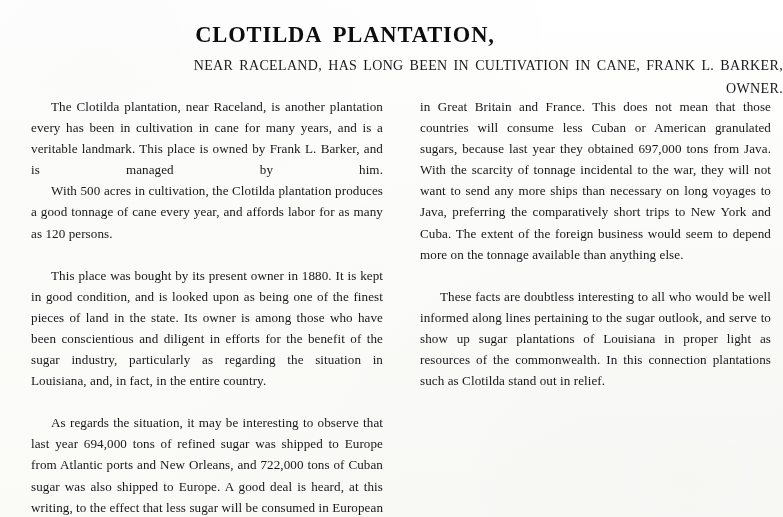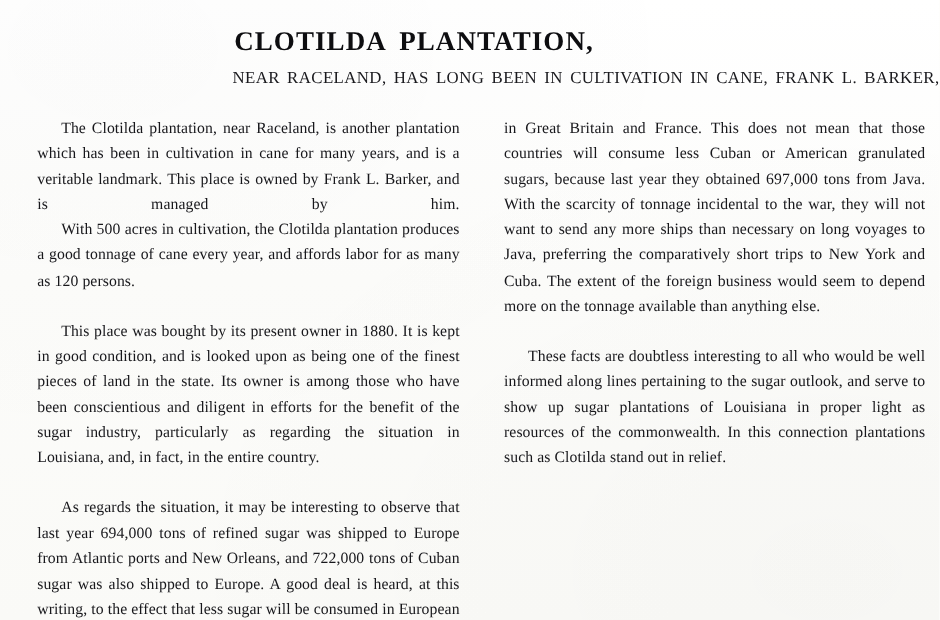--- a/index.html
+++ b/index.html
@@ -102,24 +102,25 @@
 <body>
 
 <div class="page"></div>
 
 <div class="inner">
 
   <div class="title">CLOTILDA PLANTATION,</div>
 
   <div class="subtitle">
     <span class="subtitle-line">NEAR RACELAND, HAS LONG BEEN IN CULTIVATION IN CANE, FRANK L. BARKER,</span>
+    <span class="subtitle-line">OWNER.</span>
   </div>
 
   <div class="col col-left">
-    <p class="para fill">The Clotilda plantation, near Raceland, is another plantation which has been in cultivation in cane for many years, and is a veritable landmark. This place is owned by Frank L. Barker, and is managed by him.</p>
+    <p class="para fill">The Clotilda plantation, near Raceland, is another plantation every has been in cultivation in cane for many years, and is a veritable landmark. This place is owned by Frank L. Barker, and is managed by him.</p>
     <p class="para tight">With 500 acres in cultivation, the Clotilda plantation produces a good tonnage of cane every year, and affords labor for as many as 120 persons.</p>
     <p class="para gap">This place was bought by its present owner in 1880. It is kept in good condition, and is looked upon as being one of the finest pieces of land in the state. Its owner is among those who have been conscientious and diligent in efforts for the benefit of the sugar industry, particularly as regarding the situation in Louisiana, and, in fact, in the entire country.</p>
     <p class="para gap fill">As regards the situation, it may be interesting to observe that last year 694,000 tons of refined sugar was shipped to Europe from Atlantic ports and New Orleans, and 722,000 tons of Cuban sugar was also shipped to Europe. A good deal is heard, at this writing, to the effect that less sugar will be consumed in European countries this year than last, particularly</p>
   </div>
 
   <div class="col col-right">
     <p class="para" style="text-indent:0">in Great Britain and France. This does not mean that those countries will consume less Cuban or American granulated sugars, because last year they obtained 697,000 tons from Java. With the scarcity of tonnage incidental to the war, they will not want to send any more ships than necessary on long voyages to Java, preferring the comparatively short trips to New York and Cuba. The extent of the foreign business would seem to depend more on the tonnage available than anything else.</p>
     <p class="para gap">These facts are doubtless interesting to all who would be well informed along lines pertaining to the sugar outlook, and serve to show up sugar plantations of Louisiana in proper light as resources of the commonwealth. In this connection plantations such as Clotilda stand out in relief.</p>
   </div>
 

